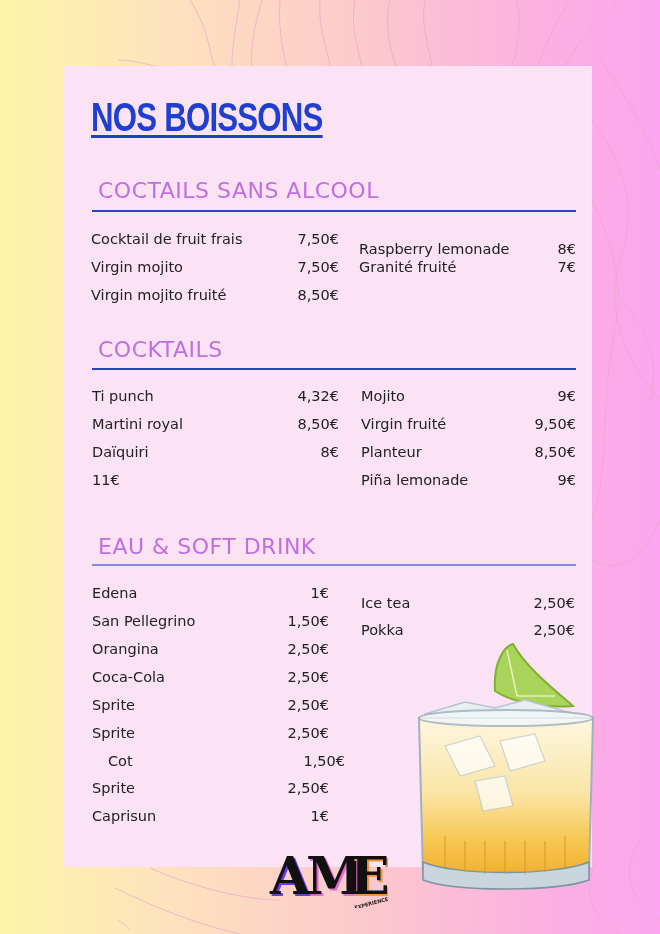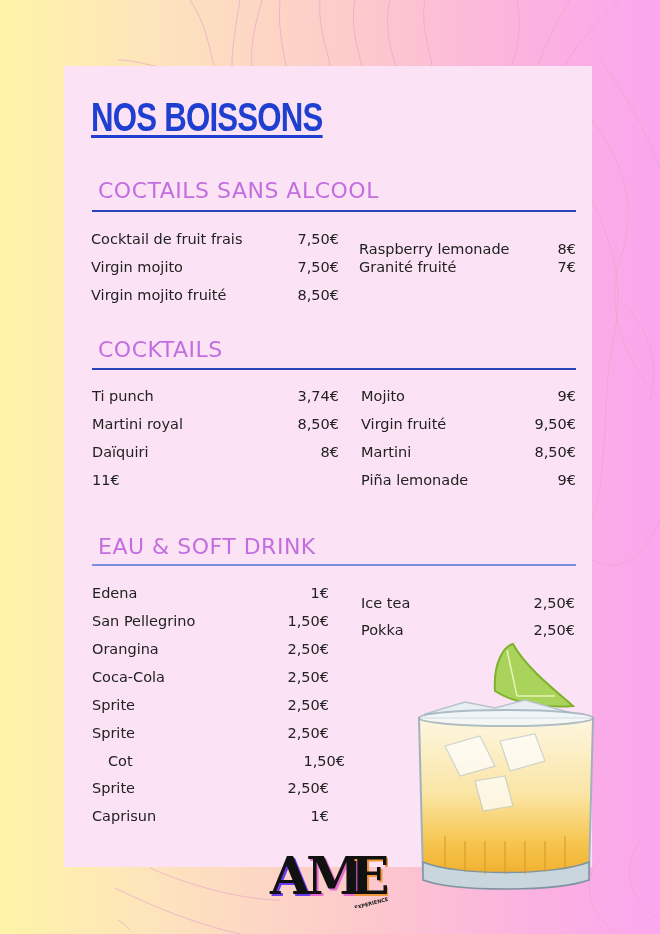--- a/index.html
+++ b/index.html
@@ -92,21 +92,21 @@
 <div class="item" style="left:359px;top:257px;width:217px">
     <span>Granité fruité</span>
     <span>7€</span>
   </div>
 
 <div class="section-title" style="top:337px">COCKTAILS</div>
 <div class="rule" style="top:368px"></div>
 
 <div class="item" style="left:92px;top:386px;width:247px">
     <span>Ti punch</span>
-    <span>3,74€</span>
+    <span>4,32€</span>
   </div>
 <div class="item" style="left:92px;top:414px;width:247px">
     <span>Martini royal</span>
     <span>8,50€</span>
   </div>
 <div class="item" style="left:92px;top:442px;width:247px">
     <span>Daïquiri</span>
     <span>8€</span>
   </div>
 <div class="item" style="left:92px;top:470px;width:247px">
@@ -114,21 +114,21 @@
   </div>
 <div class="item" style="left:361px;top:386px;width:215px">
     <span>Mojito</span>
     <span>9€</span>
   </div>
 <div class="item" style="left:361px;top:414px;width:215px">
     <span>Virgin fruité</span>
     <span>9,50€</span>
   </div>
 <div class="item" style="left:361px;top:442px;width:215px">
-    <span>Martini</span>
+    <span>Planteur</span>
     <span>8,50€</span>
   </div>
 <div class="item" style="left:361px;top:470px;width:215px">
     <span>Piña lemonade</span>
     <span>9€</span>
   </div>
 
 <div class="section-title" style="top:534px">EAU &amp; SOFT DRINK</div>
 <div class="rule light" style="top:564px"></div>
 

